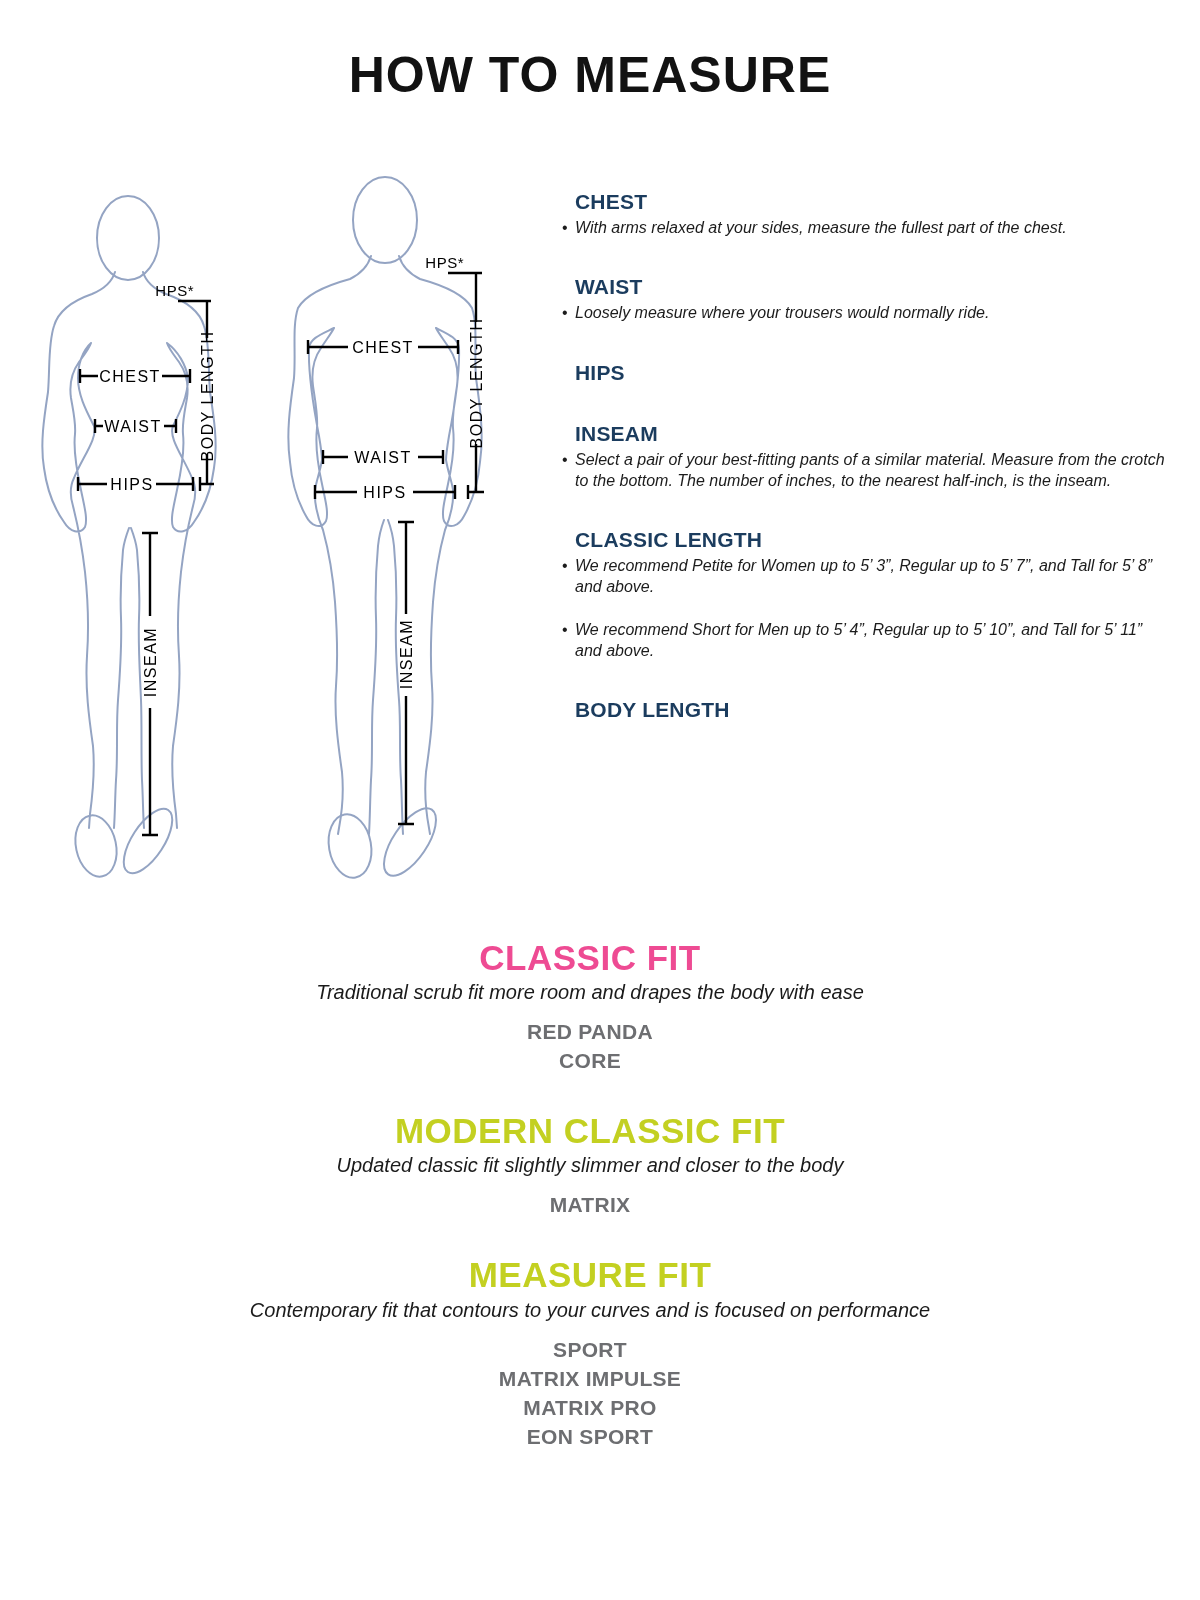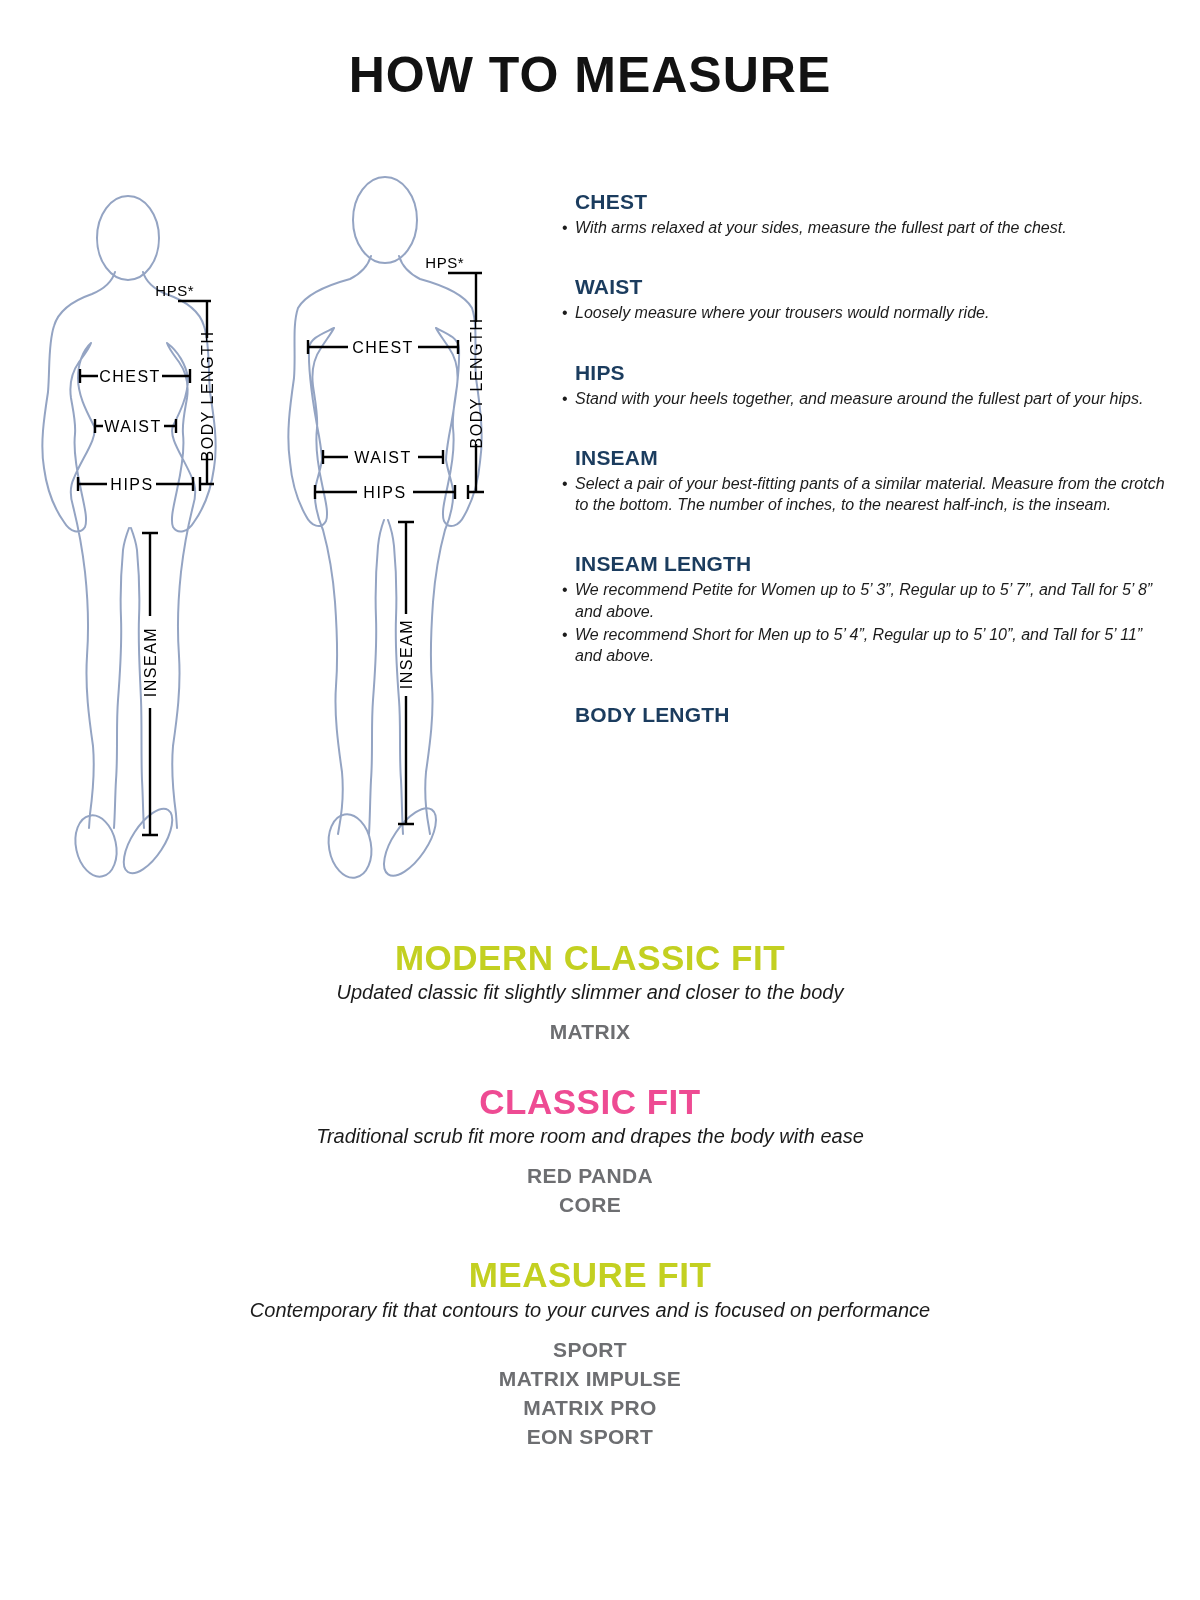--- a/index.html
+++ b/index.html
@@ -25,21 +25,21 @@
   .inst-section + .inst-section { margin-top:37px; }
   .inst-heading {
     margin:0 0 3px 30px; font-size:21px; font-weight:bold; letter-spacing:0.2px;
     color:var(--color-heading_navy,#1b3c5e);
   }
   .bullet {
     position:relative; margin:0 0 0 30px; font-style:italic; font-size:16px;
     line-height:1.33; color:var(--color-body_text,#1c1c1c);
   }
   .bullet::before { content:"\2022"; position:absolute; left:-13px; font-style:normal; }
-  .bullet + .bullet { margin-top:2px; }
+  .bullet + .bullet { margin-top:21px; }
   
   .fits { position:absolute; top:938px; left:0; width:1180px; text-align:center; }
   .fit + .fit { margin-top:36px; }
   .fit-name { margin:0; font-size:35px; font-weight:bold; letter-spacing:0.5px; line-height:1.12; }
   .fit-desc { margin:4px 0 0; font-style:italic; font-size:20px; color:#1b1b1b; }
   .fit-lines { margin-top:13px; }
   .fit-line { font-size:21px; font-weight:bold; line-height:29px;
               color:var(--color-product_gray,#6d6e71); letter-spacing:0.3px; }
 </style>
 </head>
@@ -184,56 +184,55 @@
       <p class="bullet">With arms relaxed at your sides, measure the fullest part of the chest.</p>
     </section>
 
     <section class="inst-section">
       <h2 class="inst-heading">WAIST</h2>
       <p class="bullet">Loosely measure where your trousers would normally ride.</p>
     </section>
 
     <section class="inst-section">
       <h2 class="inst-heading">HIPS</h2>
-      <p class="bullet">Stand with your heels together, and measure around the fullest part of your hips.</p>
     </section>
 
     <section class="inst-section">
       <h2 class="inst-heading">INSEAM</h2>
       <p class="bullet">Select a pair of your best-fitting pants of a similar material. Measure from the crotch to the bottom. The number of inches, to the nearest half-inch, is the inseam.</p>
     </section>
 
     <section class="inst-section">
-      <h2 class="inst-heading">INSEAM LENGTH</h2>
+      <h2 class="inst-heading">CLASSIC LENGTH</h2>
       <p class="bullet">We recommend Petite for Women up to 5’ 3”, Regular up to 5’ 7”, and Tall for 5’ 8” and above.</p>
       <p class="bullet">We recommend Short for Men up to 5’ 4”, Regular up to 5’ 10”, and Tall for 5’ 11” and above.</p>
     </section>
 
     <section class="inst-section">
       <h2 class="inst-heading">BODY LENGTH</h2>
     </section>
 
   </div>
 
   <div class="fits">
-
-    <div class="fit">
-      <h2 class="fit-name" style="color: rgb(195, 208, 33);">MODERN CLASSIC FIT</h2>
-      <p class="fit-desc">Updated classic fit slightly slimmer and closer to the body</p>
-      <div class="fit-lines">
-        <div class="fit-line">MATRIX</div>
-      </div>
-    </div>
 
     <div class="fit">
       <h2 class="fit-name" style="color: rgb(238, 75, 147);">CLASSIC FIT</h2>
       <p class="fit-desc">Traditional scrub fit more room and drapes the body with ease</p>
       <div class="fit-lines">
         <div class="fit-line">RED PANDA</div>
         <div class="fit-line">CORE</div>
+      </div>
+    </div>
+
+    <div class="fit">
+      <h2 class="fit-name" style="color: rgb(195, 208, 33);">MODERN CLASSIC FIT</h2>
+      <p class="fit-desc">Updated classic fit slightly slimmer and closer to the body</p>
+      <div class="fit-lines">
+        <div class="fit-line">MATRIX</div>
       </div>
     </div>
 
     <div class="fit">
       <h2 class="fit-name" style="color: rgb(195, 208, 33);">MEASURE FIT</h2>
       <p class="fit-desc">Contemporary fit that contours to your curves and is focused on performance</p>
       <div class="fit-lines">
         <div class="fit-line">SPORT</div>
         <div class="fit-line">MATRIX IMPULSE</div>
         <div class="fit-line">MATRIX PRO</div>

